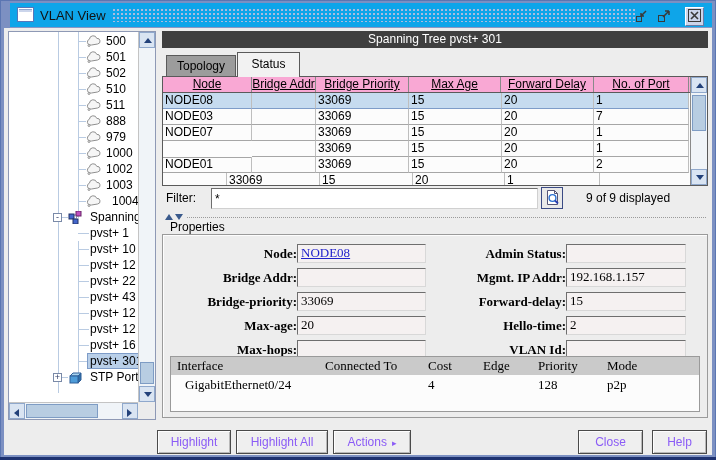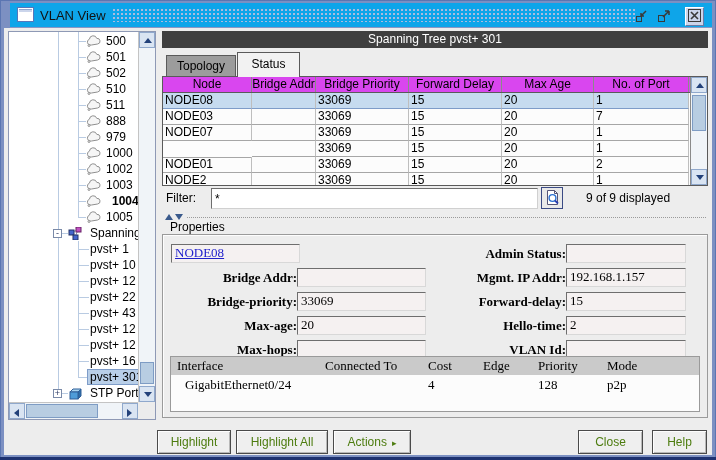--- a/index.html
+++ b/index.html
@@ -51,21 +51,21 @@
 
   
   .list-header { position:absolute; left:162px; top:31px; width:546px; height:17px; background:#3F3F3F;
                  color:#FFF; font-size:12px; text-align:center; line-height:17px; z-index:4; }
   .tab { position:absolute; font-size:12px; text-align:center; border:1px solid #5A5A5A; border-bottom:none; z-index:4; }
   .tab.inactive { left:166px; top:55px; width:70px; height:21px; background:#9C9C9C; line-height:20px; }
   .tab.active   { left:237px; top:52px; width:63px; height:25px; background:#F2F2F2; line-height:22px; z-index:5; }
 
   .grid { position:absolute; left:162px; top:76px; width:546px; height:110px; background:#FCFCFC;
           border:1px solid #5A5A5A; overflow:hidden; z-index:4; }
-  .grid-head { display:flex; height:16px; background:#d946ef; border-bottom:1px solid #5A5A5A; }
+  .grid-head { display:flex; height:16px; background:#f9a8d4; border-bottom:1px solid #5A5A5A;text-decoration:underline; }
   .grid-head .hc { flex:none; font-size:12px; text-align:center; line-height:15px; overflow:hidden;
                    white-space:nowrap; border-right:1px solid #8A8A8A; }
   .grid-row { display:flex; height:16px; }
   .grid-row .c { flex:none; font-size:12px; line-height:14px; padding-left:2px; overflow:hidden; white-space:nowrap;
                  border-right:1px solid #BEBEBE; border-bottom:1px solid #A6A6A6; }
   .grid-row.sel .c { background:#C6DBEF; border-bottom-color:#7E9CC8; }
   .grid .sb-v { top:0; bottom:0; border-left:1px solid #8A8A8A; }
 
   .filter-label { position:absolute; left:166px; top:191px; font-size:12px; z-index:4; }
   .filter-input { position:absolute; left:211px; top:188px; width:327px; height:21px; background:#FFF;
@@ -101,21 +101,21 @@
                  background:#FCFCFC; border:1px solid #9A9A9A; overflow:hidden; }
   .iface-head { display:flex; height:18px; background:#CACACA; }
   .iface-head .hc { flex:none; font-family:"Liberation Serif",serif; font-size:13px; line-height:17px;
                     overflow:hidden; white-space:nowrap; }
   .iface-row { display:flex; height:18px; margin-top:2px; }
   .iface-row .c { flex:none; font-family:"Liberation Serif",serif; font-size:13px; line-height:16px;
                   overflow:hidden; white-space:nowrap; }
 
   .btn { position:absolute; top:430px; height:24px; background:#EFEFEF; border:1px solid #4A4A4A;
          box-shadow:inset 1px 1px 0 #FDFDFD, inset -1px -1px 0 #B8B8B8;
-         font-family:"Liberation Sans",sans-serif; font-size:12px; color:#4d7c0f; z-index:4; }
+         font-family:"Liberation Sans",sans-serif; font-size:12px; color:#8b5cf6; z-index:4; }
   .btn-highlight { left:157px; width:74px; }
   .btn-highlight-all { left:236px; width:92px; }
   .btn-actions { left:333px; width:78px; }
   .btn-close { left:578px; width:65px; }
   .btn-help { left:652px; width:55px; }
   .menu-arrow { font-size:9px; margin-left:5px; }
 </style>
 </head>
 <body>
 
@@ -239,29 +239,21 @@
               <circle cx="3" cy="10.5" r="1" fill="#F6F6F6" stroke="#909090"></circle>
             </svg></span>
           <span class="t-label" style="left: 97px;">1003</span>
         </div>
         <div class="tree-row">
           <span class="stub" style="left: 69px; width: 8px;"></span>
           <span class="t-icon" style="left: 77px;"><svg width="15" height="12">
               <path d="M4 10 A3 3 0 0 1 3.4 4.2 A3.8 3.8 0 0 1 10.8 3.4 A2.8 2.8 0 0 1 11.6 9 L5.5 10 Z" fill="#F6F6F6" stroke="#909090"></path>
               <circle cx="3" cy="10.5" r="1" fill="#F6F6F6" stroke="#909090"></circle>
             </svg></span>
-          <span class="t-label" style="left: 103px; font-weight: bold;">1004</span>
-        </div>
-        <div class="tree-row">
-          <span class="stub" style="left: 69px; width: 8px;"></span>
-          <span class="t-icon" style="left: 77px;"><svg width="15" height="12">
-              <path d="M4 10 A3 3 0 0 1 3.4 4.2 A3.8 3.8 0 0 1 10.8 3.4 A2.8 2.8 0 0 1 11.6 9 L5.5 10 Z" fill="#F6F6F6" stroke="#909090"></path>
-              <circle cx="3" cy="10.5" r="1" fill="#F6F6F6" stroke="#909090"></circle>
-            </svg></span>
-          <span class="t-label" style="left: 97px;">1005</span>
+          <span class="t-label" style="left: 103px;">1004</span>
         </div>
         <div class="tree-row">
           <span class="expander">-</span>
           <span class="stub" style="left: 53px; width: 6px;"></span>
           <span class="t-icon" style="left: 59px;"><svg width="15" height="13">
               <line x1="4" y1="5" x2="10" y2="3" stroke="#8090B0"></line>
               <line x1="4" y1="5" x2="7" y2="10" stroke="#8090B0"></line>
               <line x1="10" y1="3" x2="7" y2="10" stroke="#8090B0"></line>
               <rect x="1" y="3" width="5" height="5" fill="#4466CC" stroke="#223366"></rect>
               <rect x="8" y="0" width="5" height="5" fill="#C050C0" stroke="#662266"></rect>
@@ -341,22 +333,22 @@
 <div class="list-header">Spanning Tree pvst+ 301</div>
 
 <div class="tab inactive">Topology</div>
 <div class="tab active">Status</div>
 
 <div class="grid">
   <div class="grid-head" id="grid-head">
       <span class="hc" style="width: 89px;">Node</span>
       <span class="hc" style="width: 64px;">Bridge Addr</span>
       <span class="hc" style="width: 93px;">Bridge Priority</span>
+      <span class="hc" style="width: 92px;">Max Age</span>
       <span class="hc" style="width: 93px;">Forward Delay</span>
-      <span class="hc" style="width: 92px;">Max Age</span>
       <span class="hc" style="width: 95px;">No. of Port</span>
     </div>
   <div id="grid-body">
       <div class="grid-row sel">
         <span class="c" style="width: 89px;">NODE08</span>
         <span class="c" style="width: 64px;"></span>
         <span class="c" style="width: 93px;">33069</span>
         <span class="c" style="width: 93px;">15</span>
         <span class="c" style="width: 92px;">20</span>
         <span class="c" style="width: 95px;">1</span>
@@ -387,21 +379,20 @@
       </div>
       <div class="grid-row">
         <span class="c" style="width: 89px;">NODE01</span>
         <span class="c" style="width: 64px;"></span>
         <span class="c" style="width: 93px;">33069</span>
         <span class="c" style="width: 93px;">15</span>
         <span class="c" style="width: 92px;">20</span>
         <span class="c" style="width: 95px;">2</span>
       </div>
       <div class="grid-row">
-        <span class="c" style="width: 89px;">NODE2</span>
         <span class="c" style="width: 64px;"></span>
         <span class="c" style="width: 93px;">33069</span>
         <span class="c" style="width: 93px;">15</span>
         <span class="c" style="width: 92px;">20</span>
         <span class="c" style="width: 95px;">1</span>
       </div>
     </div>
   <div class="sb-v">
     <div class="sb-btn" style="left:0; top:0;">
         <span class="tri tri-up"></span>
@@ -428,20 +419,21 @@
 <span class="filter-status">9 of 9 displayed</span>
 
 <div class="split-tri split-up"></div>
 <div class="split-tri split-down"></div>
 <div class="split-dots"></div>
 
 <span class="props-title">Properties</span>
 <div class="prop-box">
   <div class="prop-col left" id="props-left">
       <div class="prop-row">
+        <span class="prop-label">Node:</span>
         <span class="prop-field" style="margin-left: 0px;"><a href="#">NODE08</a></span>
       </div>
       <div class="prop-row">
         <span class="prop-label">Bridge Addr:</span>
         <span class="prop-field" style="margin-left: 0px;"></span>
       </div>
       <div class="prop-row">
         <span class="prop-label">Bridge-priority:</span>
         <span class="prop-field" style="margin-left: 0px;">33069</span>
       </div>

